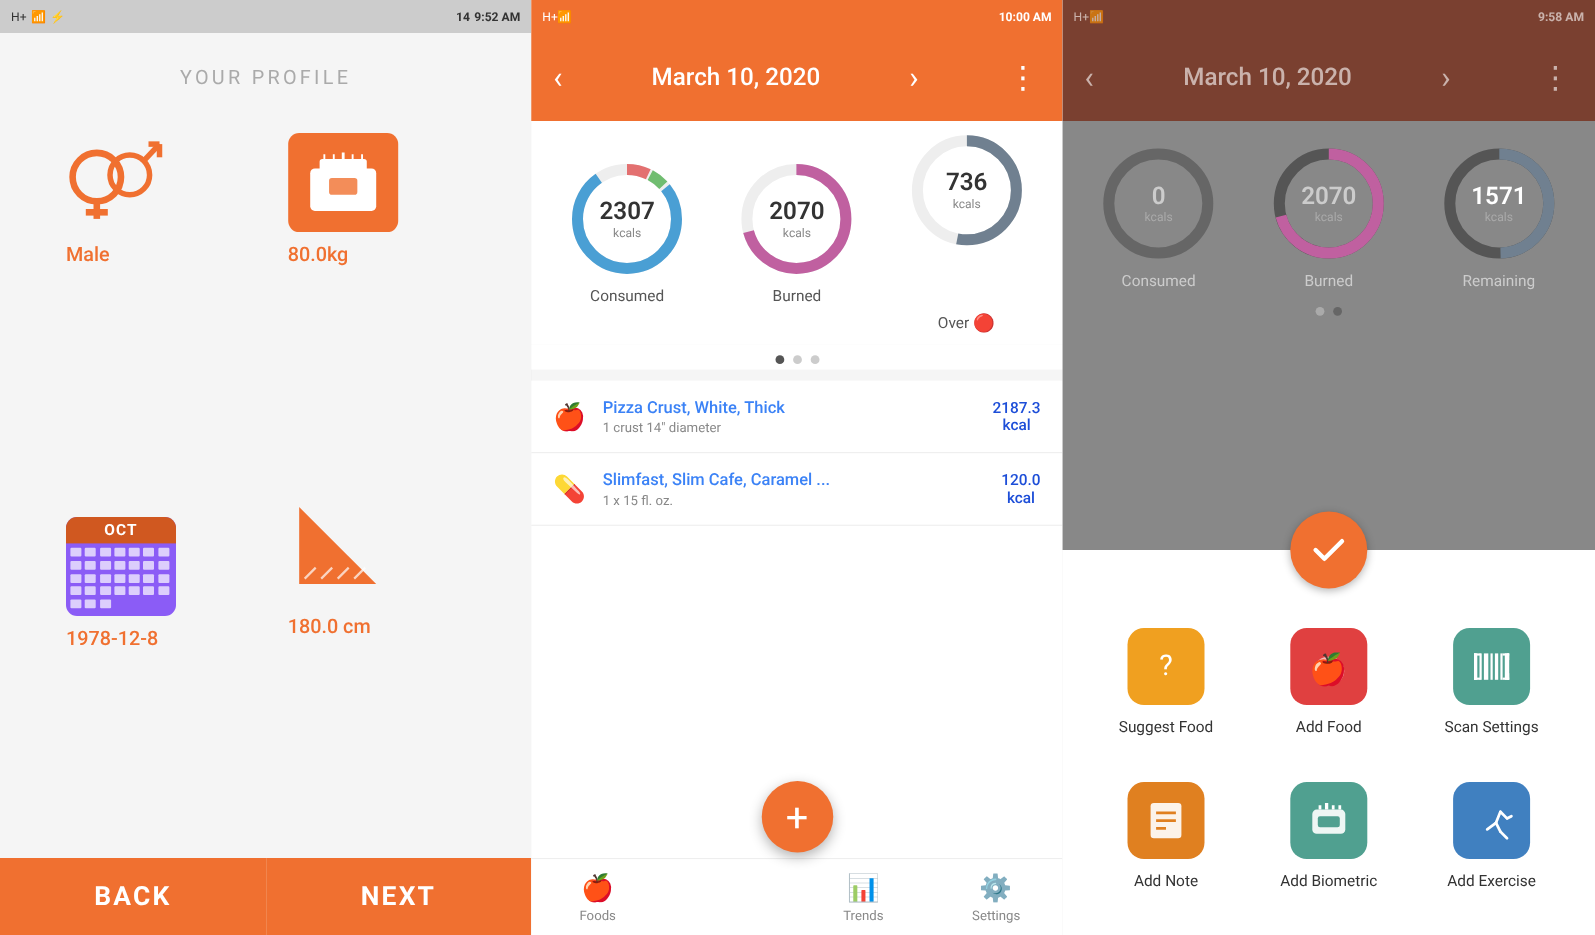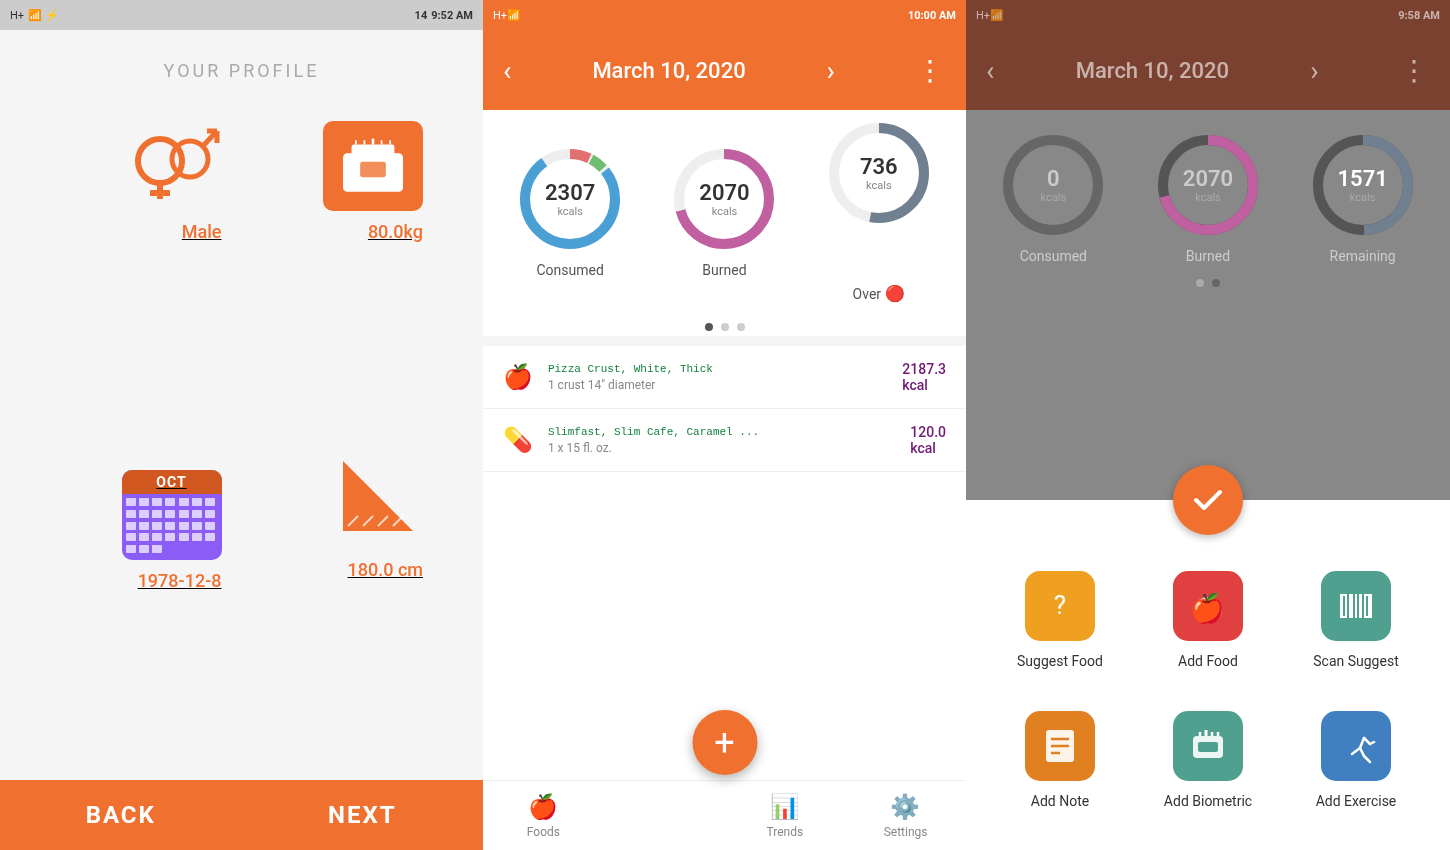--- a/index.html
+++ b/index.html
@@ -46,23 +46,22 @@
     .profile-grid {
       display: grid;
       grid-template-columns: 1fr 1fr;
       gap: 40px;
       padding: 20px 60px;
       flex: 1;
     }
     .profile-item {
       display: flex;
       flex-direction: column;
-      align-items: flex-end;
+      align-items: flex-start;
       gap: 10px;
-      text-decoration: underline;
     }
     .profile-label {
       color: #f07030;
       font-size: 18px;
       font-weight: 500;
     }
 
     
     .gender-icon {
       color: #f07030;
@@ -237,23 +236,23 @@
     }
     .food-item {
       display: flex;
       align-items: center;
       padding: 15px 20px;
       border-bottom: 1px solid #eee;
       gap: 15px;
     }
     .food-icon { font-size: 24px; }
     .food-info { flex: 1; }
-    .food-name { font-size: 11px; color: #15803d; font-weight: 500; font-family: Liberation Mono, monospace; }
+    .food-name { font-size: 15px; color: #3b82f6; font-weight: 500; }
     .food-detail { font-size: 12px; color: #888; margin-top: 3px; }
-    .food-cal { text-align: left; font-size: 14px; color: #701a75; font-weight: 500; }
+    .food-cal { text-align: center; font-size: 14px; color: #1d4ed8; font-weight: 500; }
 
     .diary-fab {
       position: absolute;
       bottom: 75px;
       left: 50%;
       transform: translateX(-50%);
       width: 65px;
       height: 65px;
       background: #f07030;
       border-radius: 50%;
@@ -738,21 +737,21 @@
           <rect x="6" y="10" width="6" height="2" fill="white"></rect>
           <rect x="6" y="10" width="2" height="6" fill="white"></rect>
           <rect x="32" y="10" width="6" height="2" fill="white"></rect>
           <rect x="36" y="10" width="2" height="6" fill="white"></rect>
           <rect x="6" y="32" width="6" height="2" fill="white"></rect>
           <rect x="6" y="28" width="2" height="6" fill="white"></rect>
           <rect x="32" y="32" width="6" height="2" fill="white"></rect>
           <rect x="36" y="28" width="2" height="6" fill="white"></rect>
         </svg>
       </div>
-      <div class="menu-label">Scan Suggest</div>
+      <div class="menu-label">Scan Settings</div>
     </div>
 
     <div class="menu-item">
       <div class="menu-icon-box gold">
         <svg width="44" height="44" viewBox="0 0 44 44">
           <rect x="8" y="6" width="28" height="32" rx="3" fill="white" opacity="0.9"></rect>
           <line x1="13" y1="15" x2="31" y2="15" stroke="#e08020" stroke-width="2.5"></line>
           <line x1="13" y1="22" x2="31" y2="22" stroke="#e08020" stroke-width="2.5"></line>
           <line x1="13" y1="29" x2="22" y2="29" stroke="#e08020" stroke-width="2.5"></line>
         </svg>

